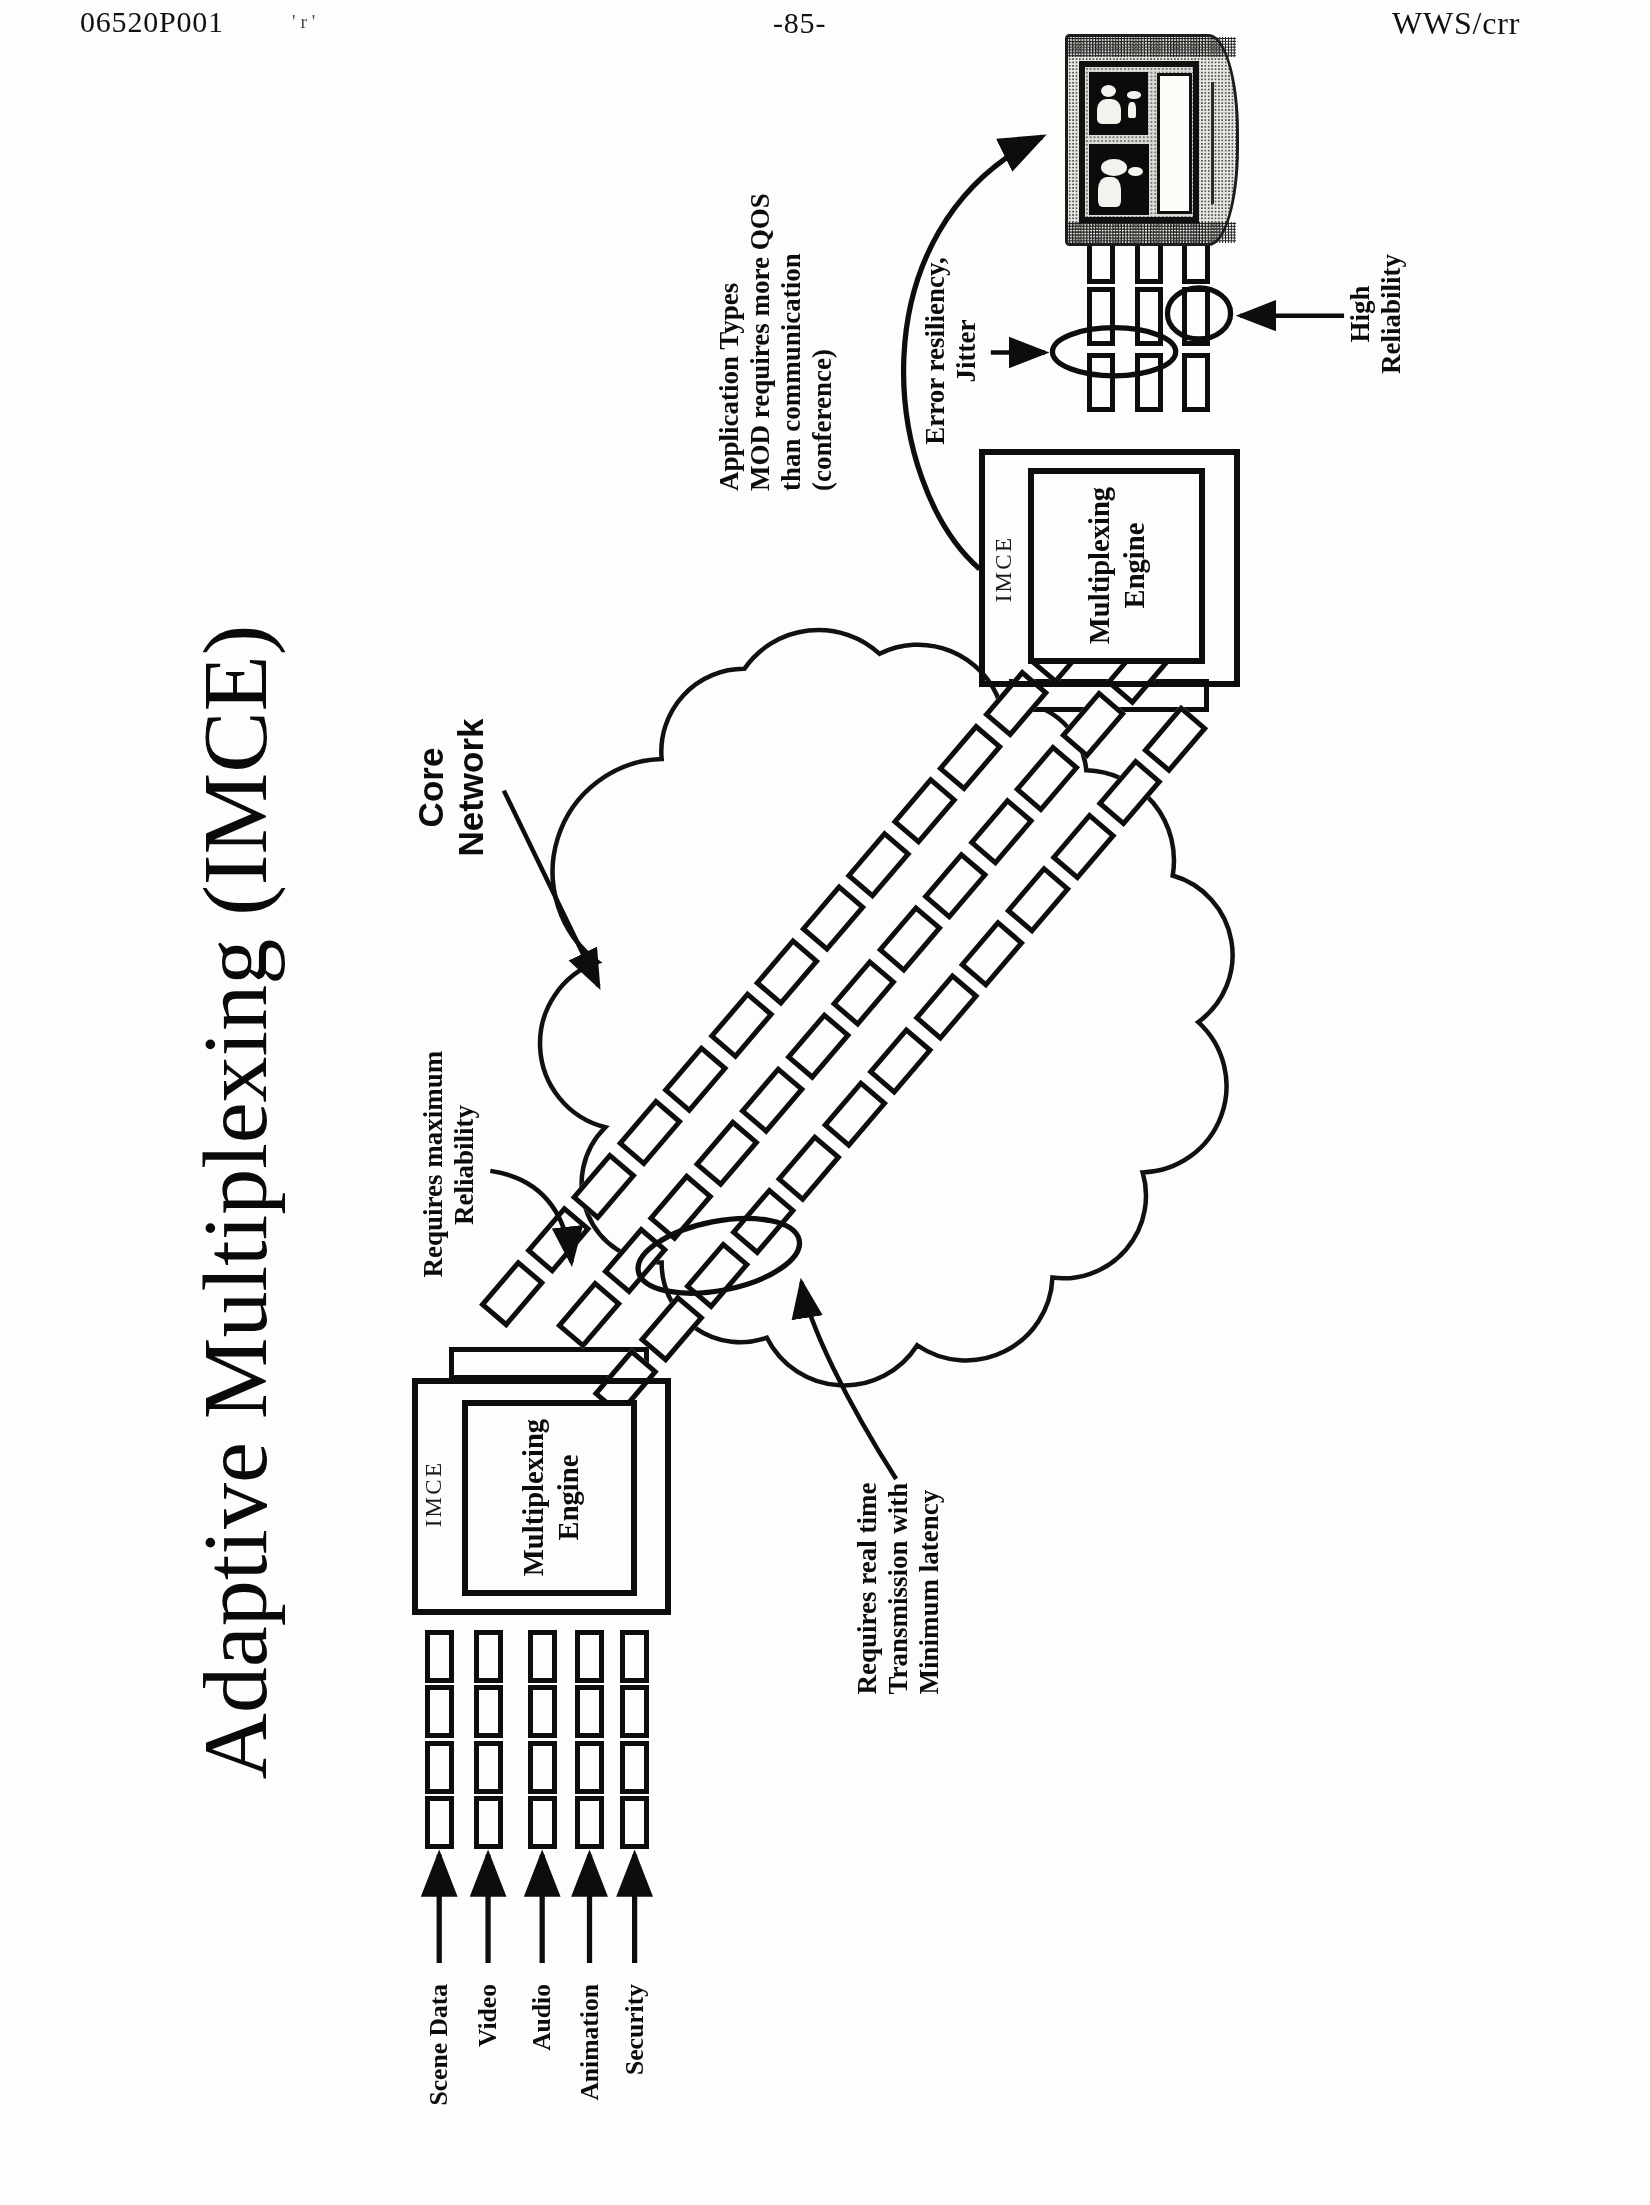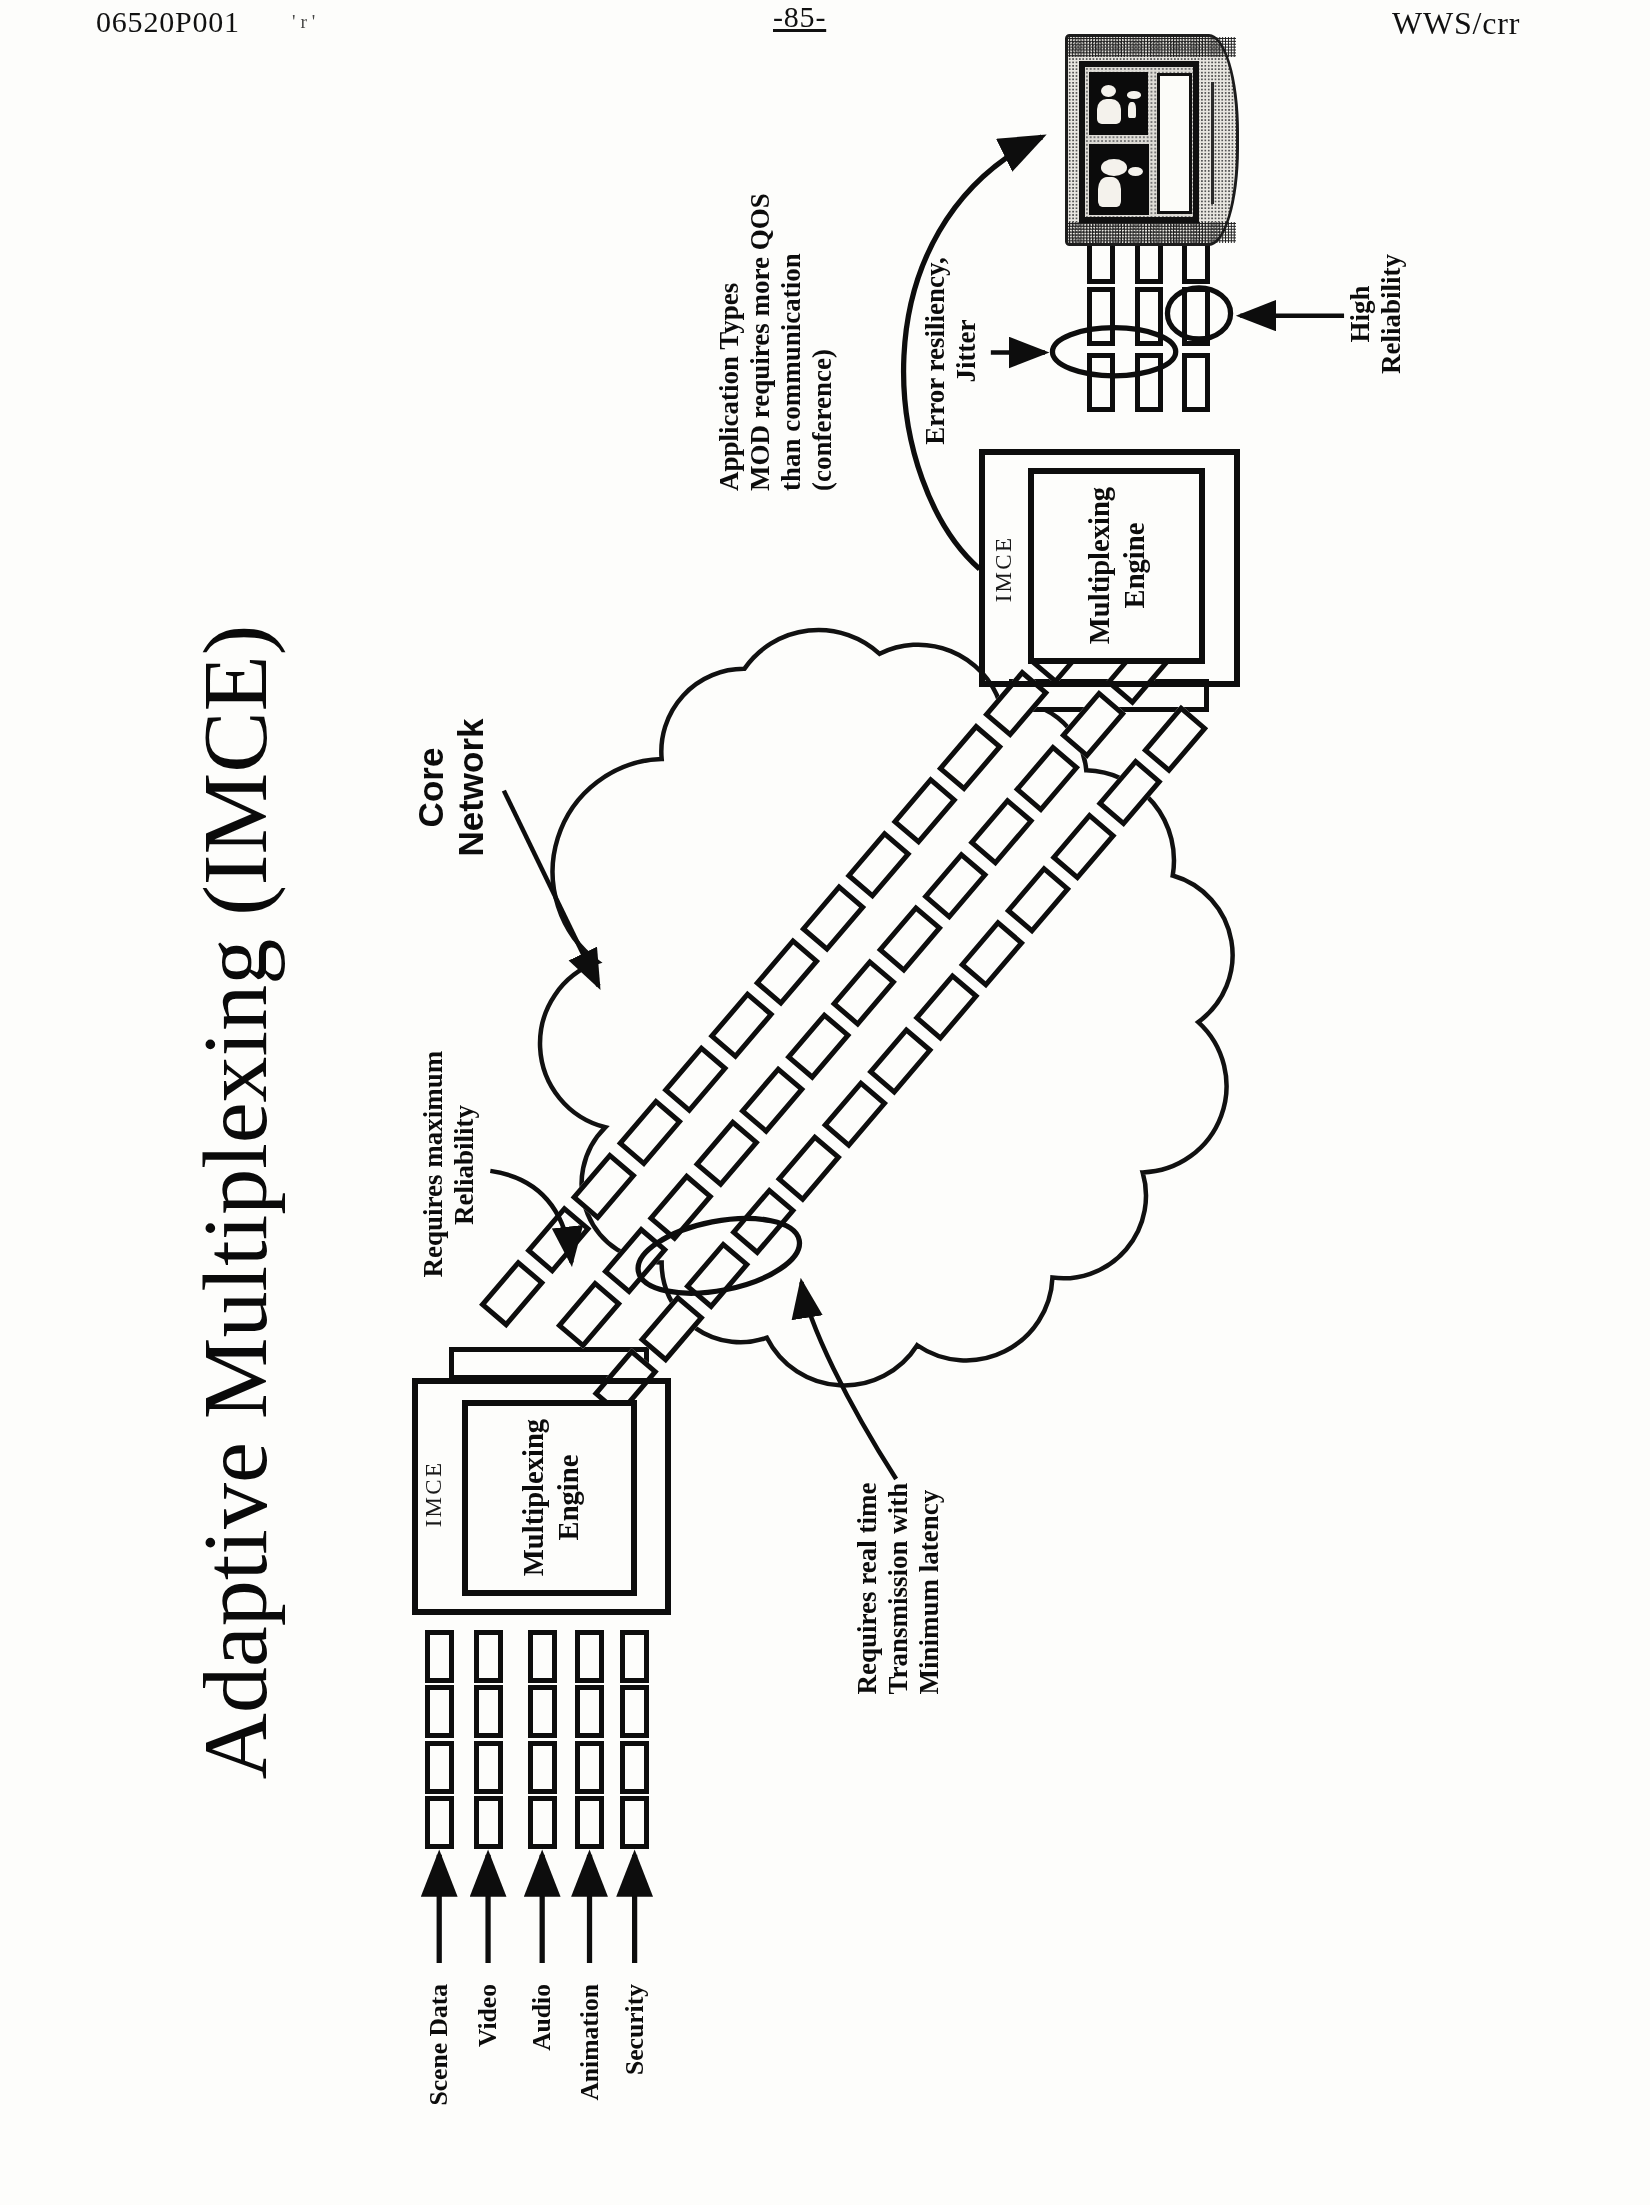--- a/index.html
+++ b/index.html
@@ -66,23 +66,23 @@
   }
   .thumb{position:absolute;background:#0b0b0b;overflow:hidden;}
   .fig-head{position:absolute;background:#f4f2ec;border-radius:50%;}
   .fig-body{position:absolute;background:#f4f2ec;border-radius:40% 40% 20% 20%;}
   #mon-panel{position:absolute;background:#fcfcf9;border:3px solid #101010;box-sizing:border-box;}
   #mon-line{position:absolute;width:3px;background:#2a2a2a;}
 </style>
 </head>
 <body>
 
-<div class="abs hdr" style="left:96px;top:4.5px;">06520P001</div>
+<div class="abs hdr" style="left:80px;top:4.5px;">06520P001</div>
 <div class="abs" id="stray-marks" style="left:292px;top:10.5px;">' r '</div>
-<div class="abs hdr" style="left:773px;top:0;text-decoration:underline;">-85-</div>
+<div class="abs hdr" style="left:773px;top:6px;">-85-</div>
 <div class="abs hdr" style="left:1392px;top:4.5px;font-size:32px;">WWS/crr</div>
 
 <div class="abs" id="big-title">Adaptive Multiplexing (IMCE)</div>
 
 <svg id="svg-under" width="1651" height="2205" viewBox="0 0 2196 2934">
   <path d="M 880 1010
        A 110 110 0 0 1 990 890
        A 120 120 0 0 1 1170 870
        A 115 115 0 0 1 1330 935
        A 100 100 0 0 1 1445 1025

